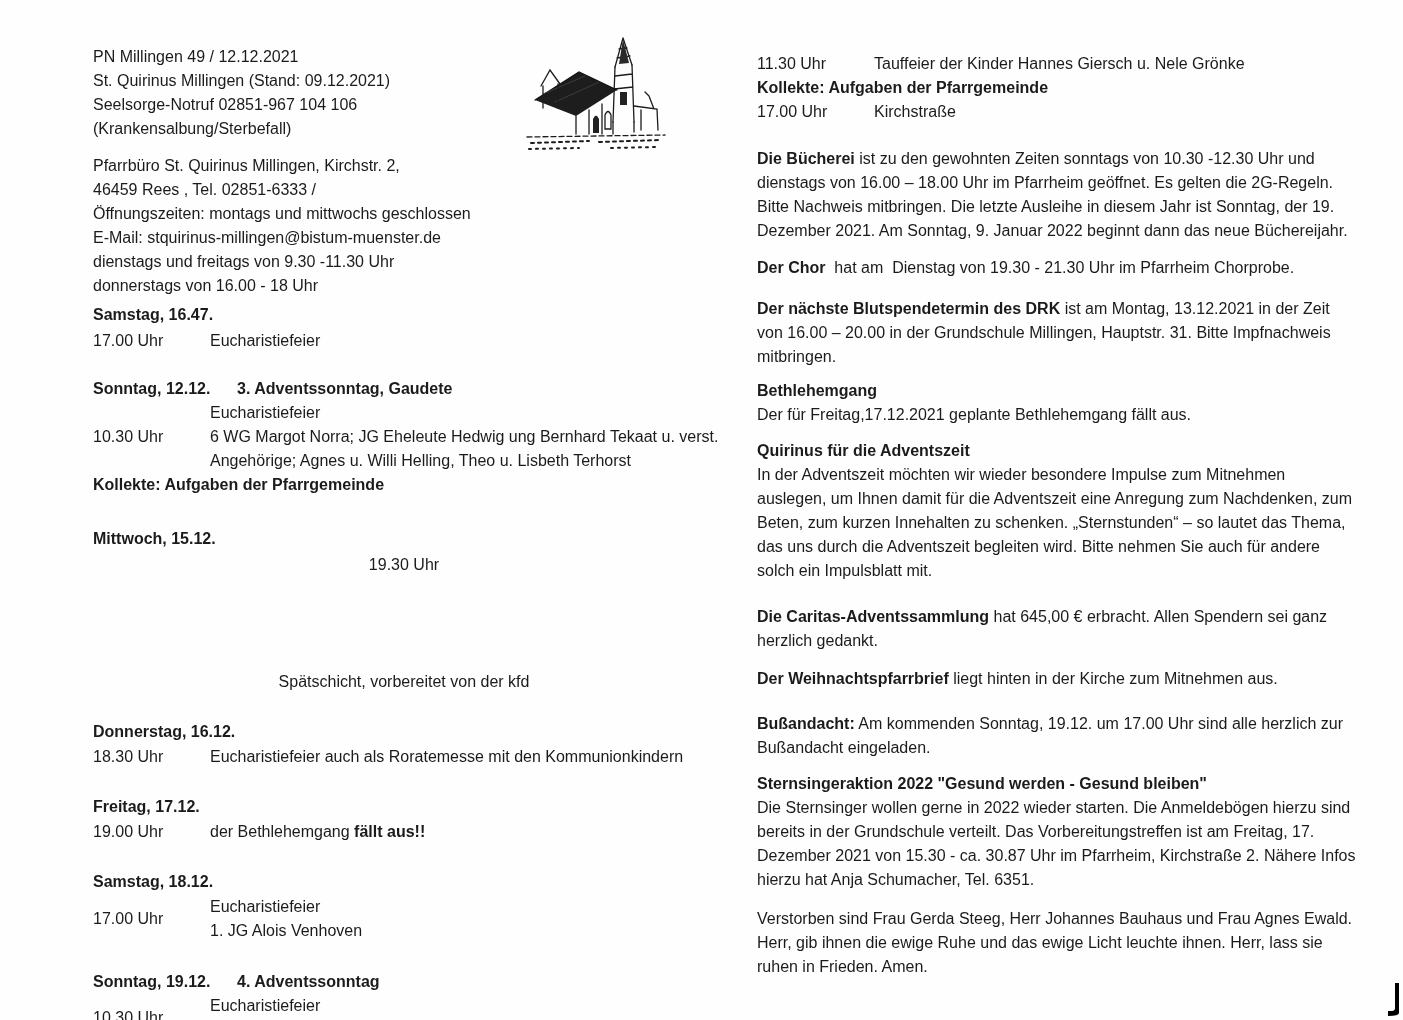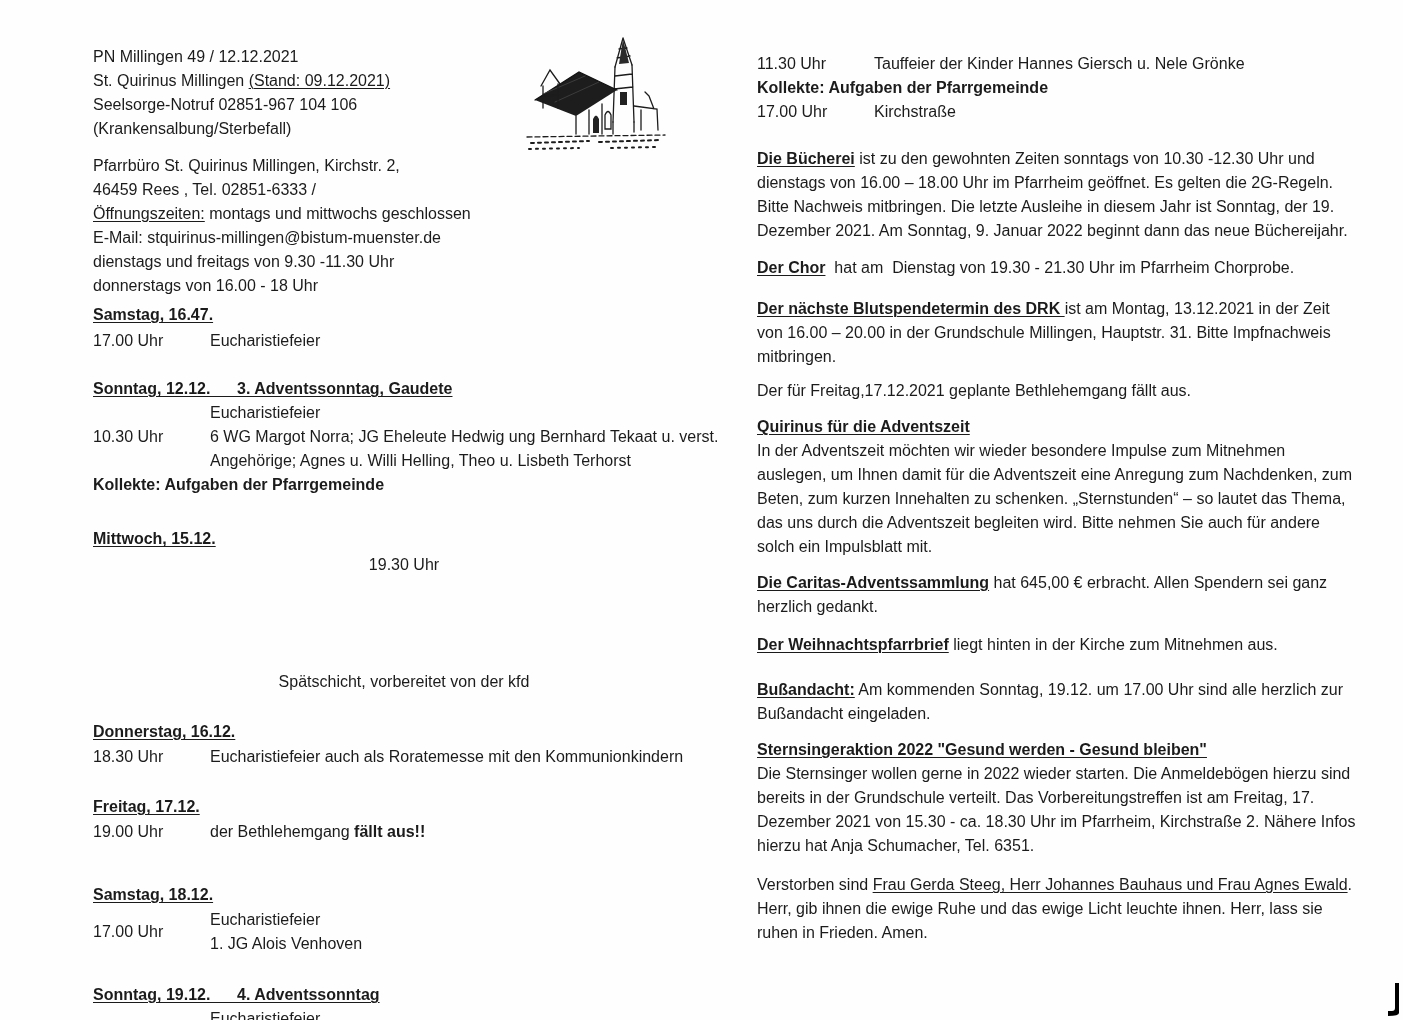--- a/index.html
+++ b/index.html
@@ -16,21 +16,21 @@
   }
   .col { position: absolute; }
   #left-col  { left: 93px;  top: 45px; width: 622px; }
   #right-col { left: 757px; top: 52px; width: 600px; }
   .line { white-space: nowrap; }
   .wrap { }
   .row { display: flex; align-items: center; }
   .row .time { flex: 0 0 117px; white-space: nowrap; }
   .row .rowbody { flex: 1 1 auto; min-width: 0; }
   .b { font-weight: bold; }
-  .u { text-decoration: underline; text-decoration-thickness: 1.4px; text-underline-offset: 2px; }
+  .u { text-decoration-thickness: 1.4px; text-underline-offset: 2px; }
   #church-sketch {
     position: absolute; left: 519px; top: 34px;
     width: 154px; height: 130px;
   }
   #corner-artifact {
     position: absolute; left: 1383px; top: 983px;
     width: 18px; height: 34px;
   }
 </style>
 </head>
@@ -122,21 +122,21 @@
     </div>
     <div class="lines" style="margin-top: 26px;">
       <div class="line"><span class="b u">Freitag, 17.12.</span></div>
     </div>
     <div class="row" style="margin-top: 1px;">
       <span class="time">19.00 Uhr</span>
       <div class="rowbody">
         <div class="line"><span>der Bethlehemgang </span><span class="b">fällt aus!!</span></div>
       </div>
     </div>
-    <div class="lines" style="margin-top: 39px;">
+    <div class="lines" style="margin-top: 26px;">
       <div class="line"><span class="b u">Samstag, 18.12.</span></div>
     </div>
     <div class="row" style="margin-top: 1px;">
       <span class="time">17.00 Uhr</span>
       <div class="rowbody">
         <div class="line"><span>Eucharistiefeier</span></div>
         <div class="line"><span>1. JG Alois Venhoven</span></div>
       </div>
     </div>
     <div class="lines" style="margin-top: 27px;">
@@ -163,31 +163,32 @@
     <div class="row">
       <span class="time">17.00 Uhr</span>
       <div class="rowbody">
         <div class="line"><span>Kirchstraße</span></div>
       </div>
     </div>
     <div class="wrap" style="margin-top: 23px;"><span class="b u">Die Bücherei</span><span> ist zu den gewohnten Zeiten sonntags von 10.30 -12.30 Uhr und dienstags von 16.00 – 18.00 Uhr im Pfarrheim geöffnet. Es gelten die 2G-Regeln. Bitte Nachweis mitbringen. Die letzte Ausleihe in diesem Jahr ist Sonntag, der 19. Dezember 2021. Am Sonntag, 9. Januar 2022 beginnt dann das neue Büchereijahr.</span></div>
     <div class="wrap" style="margin-top: 13px;"><span class="b u">Der Chor</span><span>&nbsp; hat am &nbsp;Dienstag von 19.30 - 21.30 Uhr im Pfarrheim Chorprobe.</span></div>
     <div class="wrap" style="margin-top: 17px;"><span class="b u">Der nächste Blutspendetermin des DRK </span><span>ist am Montag, 13.12.2021 in der Zeit von 16.00 – 20.00 in der Grundschule Millingen, Hauptstr. 31. Bitte Impfnachweis mitbringen.</span></div>
     <div class="lines" style="margin-top: 10px;">
+      <div class="line"><span class="b u">Bethlehemgang</span></div>
       <div class="line"><span>Der für Freitag,17.12.2021 geplante Bethlehemgang fällt aus.</span></div>
     </div>
     <div class="lines" style="margin-top: 12px;">
       <div class="line"><span class="b u">Quirinus für die Adventszeit</span></div>
     </div>
     <div class="wrap"><span>In der Adventszeit möchten wir wieder besondere Impulse zum Mitnehmen auslegen, um Ihnen damit für die Adventszeit eine Anregung zum Nachdenken, zum Beten, zum kurzen Innehalten zu schenken. „Sternstunden“ – so lautet das Thema, das uns durch die Adventszeit begleiten wird. Bitte nehmen Sie auch für andere solch ein Impulsblatt mit.</span></div>
-    <div class="wrap" style="margin-top: 12px;"><span class="b u">Die Caritas-Adventssammlung</span><span> hat 645,00 € erbracht. Allen Spendern sei ganz herzlich gedankt.</span></div>
+    <div class="wrap" style="margin-top: 22px;"><span class="b u">Die Caritas-Adventssammlung</span><span> hat 645,00 € erbracht. Allen Spendern sei ganz herzlich gedankt.</span></div>
     <div class="wrap" style="margin-top: 14px;"><span class="b u">Der Weihnachtspfarrbrief</span><span> liegt hinten in der Kirche zum Mitnehmen aus.</span></div>
     <div class="wrap" style="margin-top: 21px;"><span class="b u">Bußandacht:</span><span> Am kommenden Sonntag, 19.12. um 17.00 Uhr sind alle herzlich zur Bußandacht eingeladen.</span></div>
     <div class="lines" style="margin-top: 12px;">
       <div class="line"><span class="b u">Sternsingeraktion 2022 "Gesund werden - Gesund bleiben"</span></div>
     </div>
-    <div class="wrap"><span>Die Sternsinger wollen gerne in 2022 wieder starten. Die Anmeldebögen hierzu sind bereits in der Grundschule verteilt. Das Vorbereitungstreffen ist am Freitag, 17. Dezember 2021 von 15.30 - ca. 18.30 Uhr im Pfarrheim, Kirchstraße 2. Nähere Infos hierzu hat Anja Schumacher, Tel. 6351.</span></div>
+    <div class="wrap"><span>Die Sternsinger wollen gerne in 2022 wieder starten. Die Anmeldebögen hierzu sind bereits in der Grundschule verteilt. Das Vorbereitungstreffen ist am Freitag, 17. Dezember 2021 von 15.30 - ca. 30.87 Uhr im Pfarrheim, Kirchstraße 2. Nähere Infos hierzu hat Anja Schumacher, Tel. 6351.</span></div>
     <div class="wrap" style="margin-top: 15px;"><span>Verstorben sind </span><span class="u">Frau Gerda Steeg, Herr Johannes Bauhaus und Frau Agnes Ewald</span><span>. Herr, gib ihnen die ewige Ruhe und das ewige Licht leuchte ihnen. Herr, lass sie ruhen in Frieden. Amen.</span></div>
   </div>
 
 <svg id="corner-artifact" viewBox="0 0 18 34" xmlns="http://www.w3.org/2000/svg" aria-hidden="true">
   <path d="M12 0 L16 0 L16 30 Q16 33 5 33 L5 28 L9 28 Q12 28 12 25 Z" fill="#000"></path>
 </svg>
 
 </body></html>

